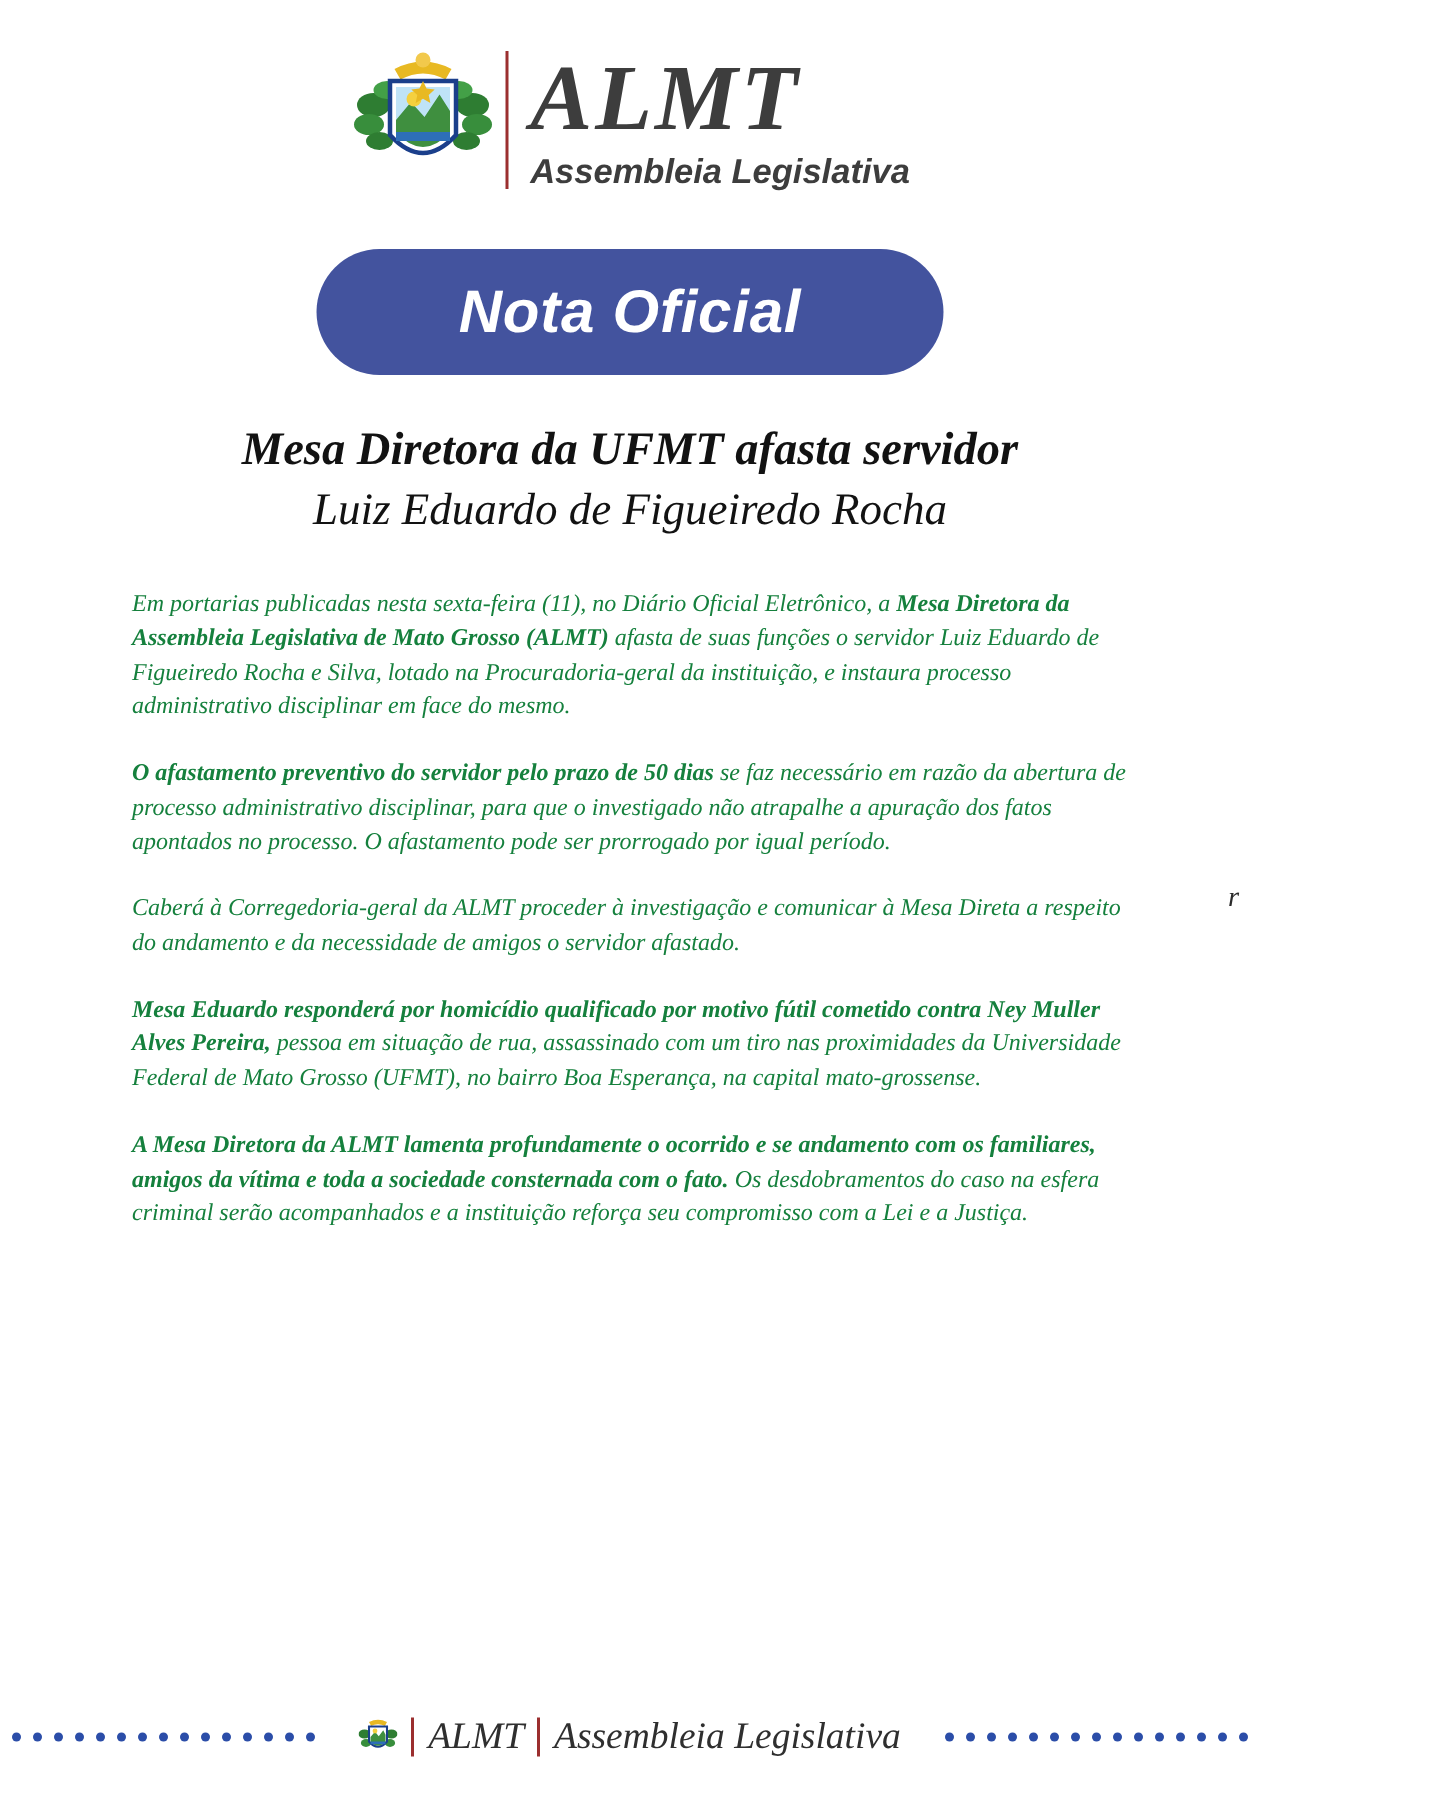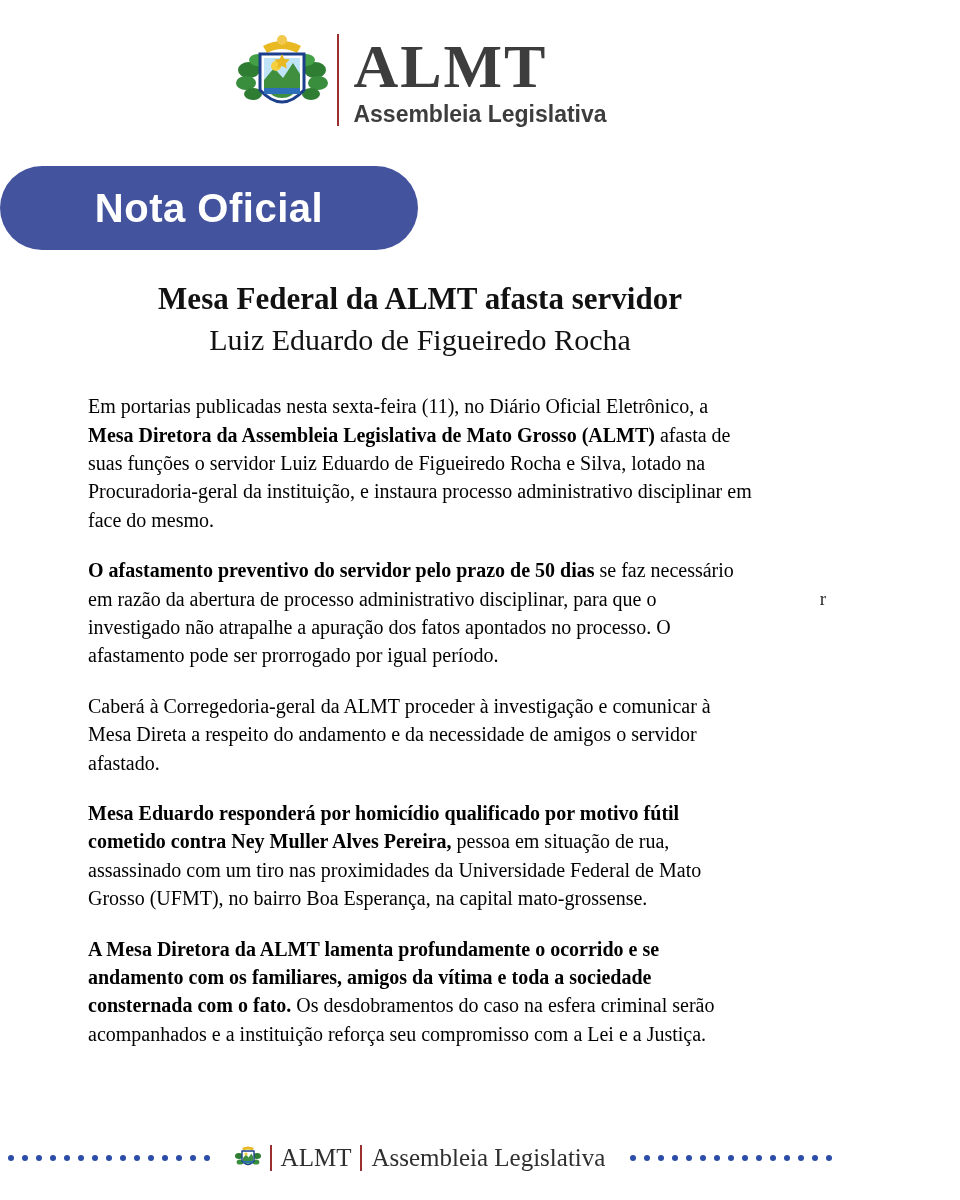--- a/index.html
+++ b/index.html
@@ -13,20 +13,21 @@
     font-family: "Liberation Serif", serif;
     color: #1a1a1a;
     overflow: hidden;
     position: relative;
   }
   .page {
     width: 840px;
     height: 1200px;
     position: relative;
     box-sizing: border-box;
+    font-style: italic;
   }
 
   
   .logo-block {
     display: flex;
     align-items: center;
     justify-content: center;
     padding-top: 30px;
     gap: 0px;
   }
@@ -63,21 +64,21 @@
     font-size: 23px;
     font-weight: 700;
     color: #3d3d3d;
     letter-spacing: 0px;
     margin-top: 6px;
   }
 
   
   .pill-wrap {
     display: flex;
-    justify-content: flex-start;
+    justify-content: center;
     margin-top: 36px;
   }
   .pill {
     background: #43539e;
     color: #ffffff;
     border-radius: 44px;
     width: 418px;
     height: 84px;
     display: flex;
     align-items: center;
@@ -107,23 +108,23 @@
     font-size: 30px;
     color: #121212;
     line-height: 1.25;
     margin-top: 2px;
   }
 
   
   .body-copy {
     margin: 34px 88px 0 88px;
     font-family: "Liberation Serif", serif;
-    font-size: 20px;
+    font-size: 16px;
     line-height: 1.42;
-    color: #000000;
+    color: #15803d;
     text-align: left;
   }
   .body-copy p { margin: 0 0 22px 0; }
   .body-copy b { font-weight: 700; }
 
   
   .stray-glyph {
     position: absolute;
     right: 14px;
     top: 588px;
@@ -217,21 +218,21 @@
       <span class="almt">ALMT</span>
       <span class="sub">Assembleia Legislativa</span>
     </div>
   </div>
 
   <div class="pill-wrap">
     <div class="pill">Nota Oficial</div>
   </div>
 
   <div class="title-block">
-    <div class="title-main">Mesa Federal da ALMT afasta servidor</div>
+    <div class="title-main">Mesa Diretora da UFMT afasta servidor</div>
     <div class="title-sub">Luiz Eduardo de Figueiredo Rocha</div>
   </div>
 
   <div class="body-copy">
     <p><span>Em portarias publicadas nesta sexta-feira (11), no Diário Oficial Eletrônico, a </span><b>Mesa Diretora da Assembleia Legislativa de Mato Grosso (ALMT)</b><span> afasta de suas funções o servidor Luiz Eduardo de Figueiredo Rocha e Silva, lotado na Procuradoria-geral da instituição, e instaura processo administrativo disciplinar em face do mesmo.</span></p>
 
     <p><b>O afastamento preventivo do servidor pelo prazo de 50 dias</b><span> se faz necessário em razão da abertura de processo administrativo disciplinar, para que o investigado não atrapalhe a apuração dos fatos apontados no processo. O afastamento pode ser prorrogado por igual período.</span></p>
 
     <p>Caberá à Corregedoria-geral da ALMT proceder à investigação e comunicar à Mesa Direta a respeito do andamento e da necessidade de amigos o servidor afastado.</p>
 

